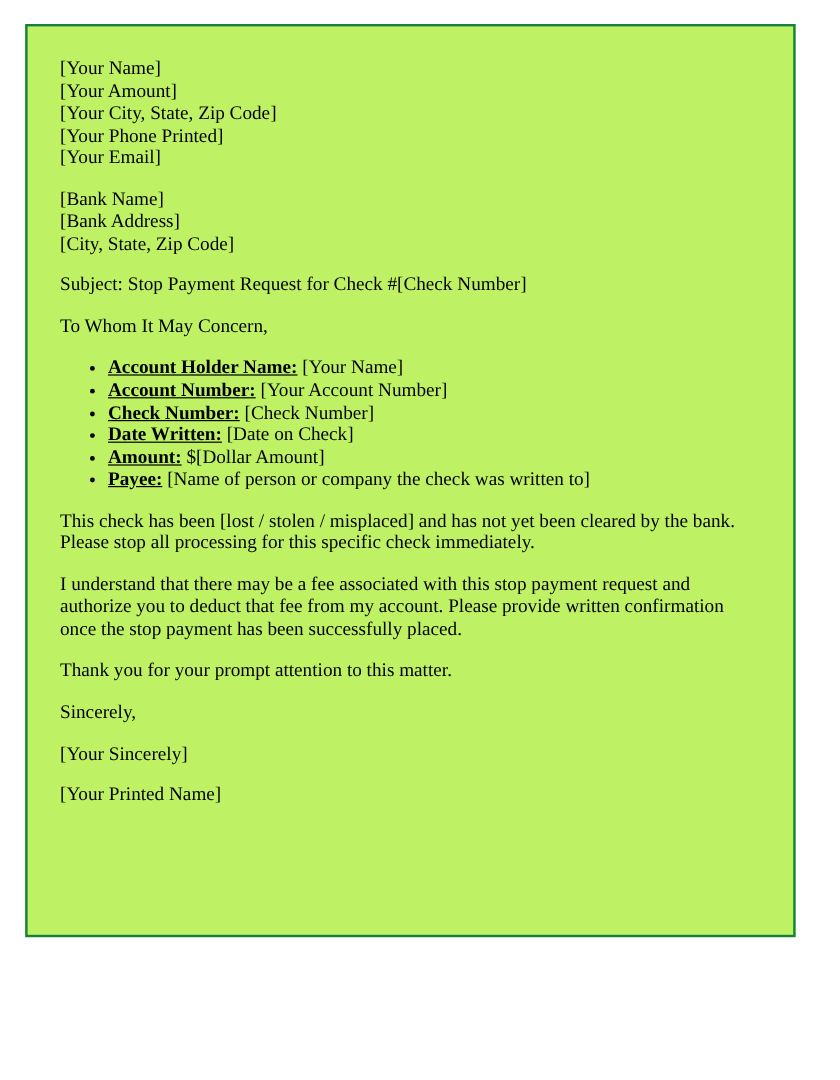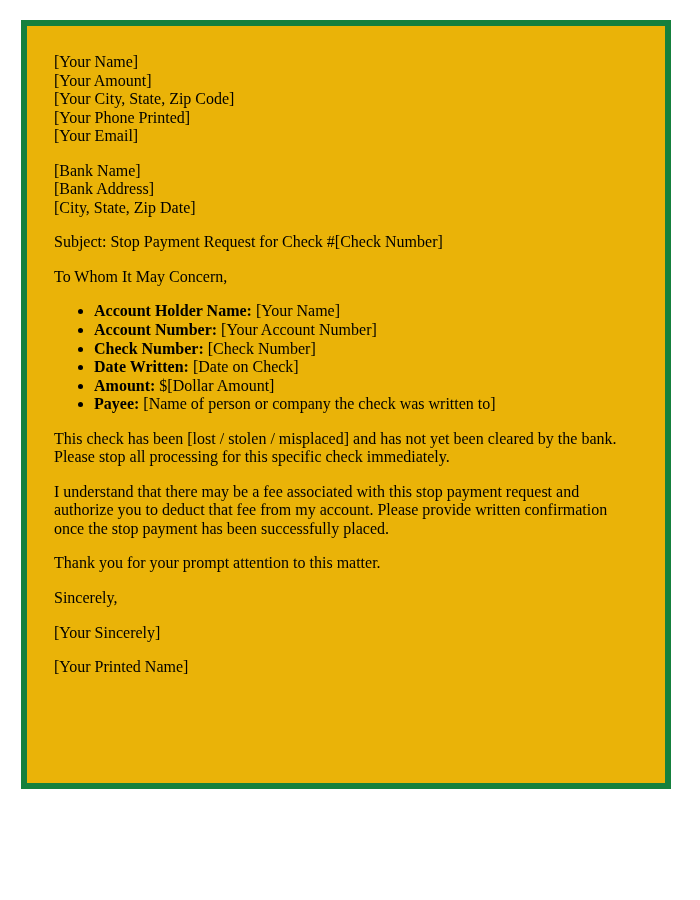--- a/index.html
+++ b/index.html
@@ -13,25 +13,25 @@
     font-family: "Liberation Serif", "DejaVu Serif", serif;
     color: #000000;
     position: relative;
     overflow: hidden;
   }
   .letter {
     box-sizing: content-box;
     margin: 20px 0 0 21px;
     width: 584px;
     min-height: 703px;
-    border: 6px solid #15803d;
+    border: 2px solid #15803d;
     padding: 27px;
     font-size: 16px;
     line-height: 1.16;
-    background: #eab308;
+    background: #bef264;
   }
   .letter p {
     margin: 16px 0;
   }
   .letter > :first-child {
     margin-top: 0;
   }
   .letter ul {
     margin: 16px 0;
     padding-left: 40px;
@@ -39,40 +39,41 @@
   }
   .letter li {
     margin: 0;
     padding: 0;
   }
   .subject {
     font-weight: normal;
   }
   strong {
     font-weight: bold;
+    text-decoration: underline;
   }
 </style>
 </head>
 <body>
 
 <div class="letter">
 
   <p>
     <span>[Your Name]</span><br>
     <span>[Your Amount]</span><br>
     <span>[Your City, State, Zip Code]</span><br>
     <span>[Your Phone Printed]</span><br>
     <span>[Your Email]</span>
   </p>
 
 
   <p>
     <span>[Bank Name]</span><br>
     <span>[Bank Address]</span><br>
-    <span>[City, State, Zip Date]</span>
+    <span>[City, State, Zip Code]</span>
   </p>
 
   <p class="subject">Subject: Stop Payment Request for Check #[Check Number]</p>
 
   <p>To Whom It May Concern,</p>
 
 
   <ul>
     <li><strong>Account Holder Name:</strong><span> [Your Name]</span></li>
     <li><strong>Account Number:</strong><span> [Your Account Number]</span></li>

